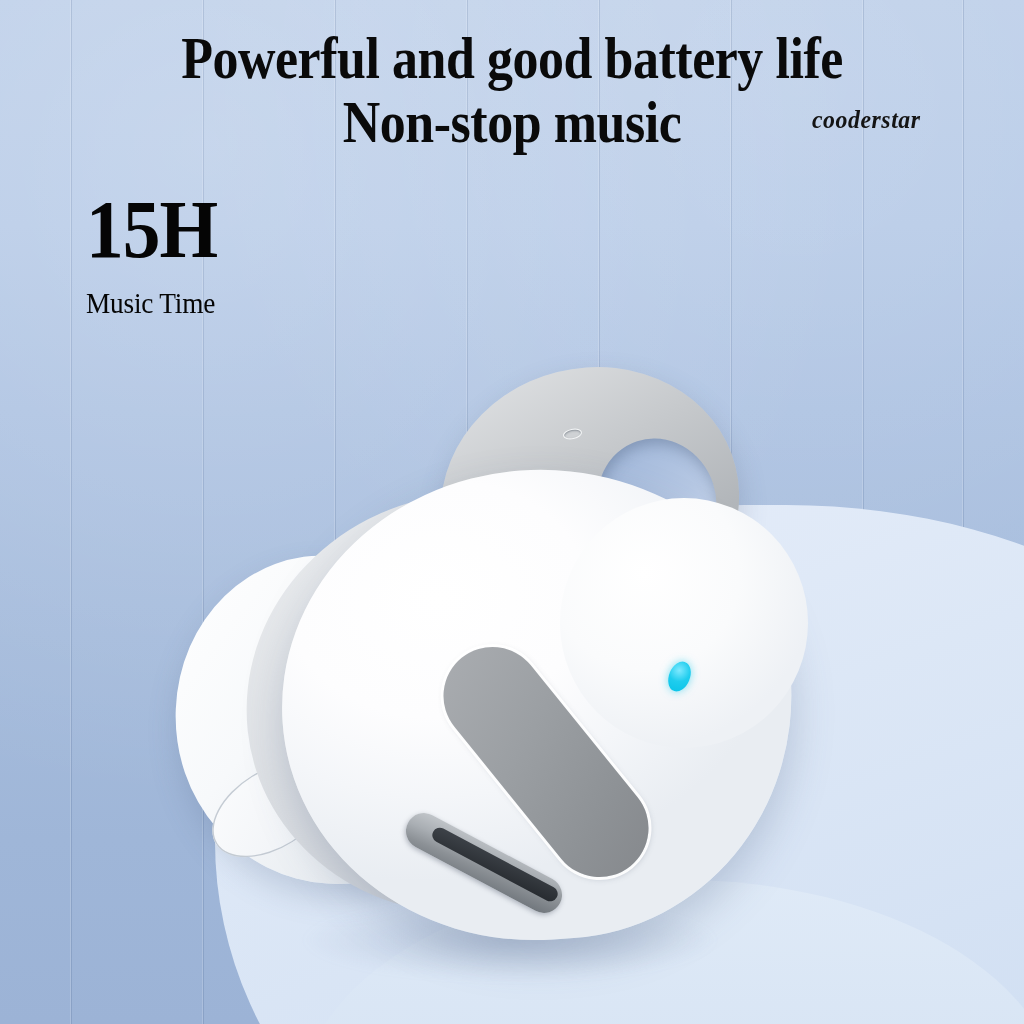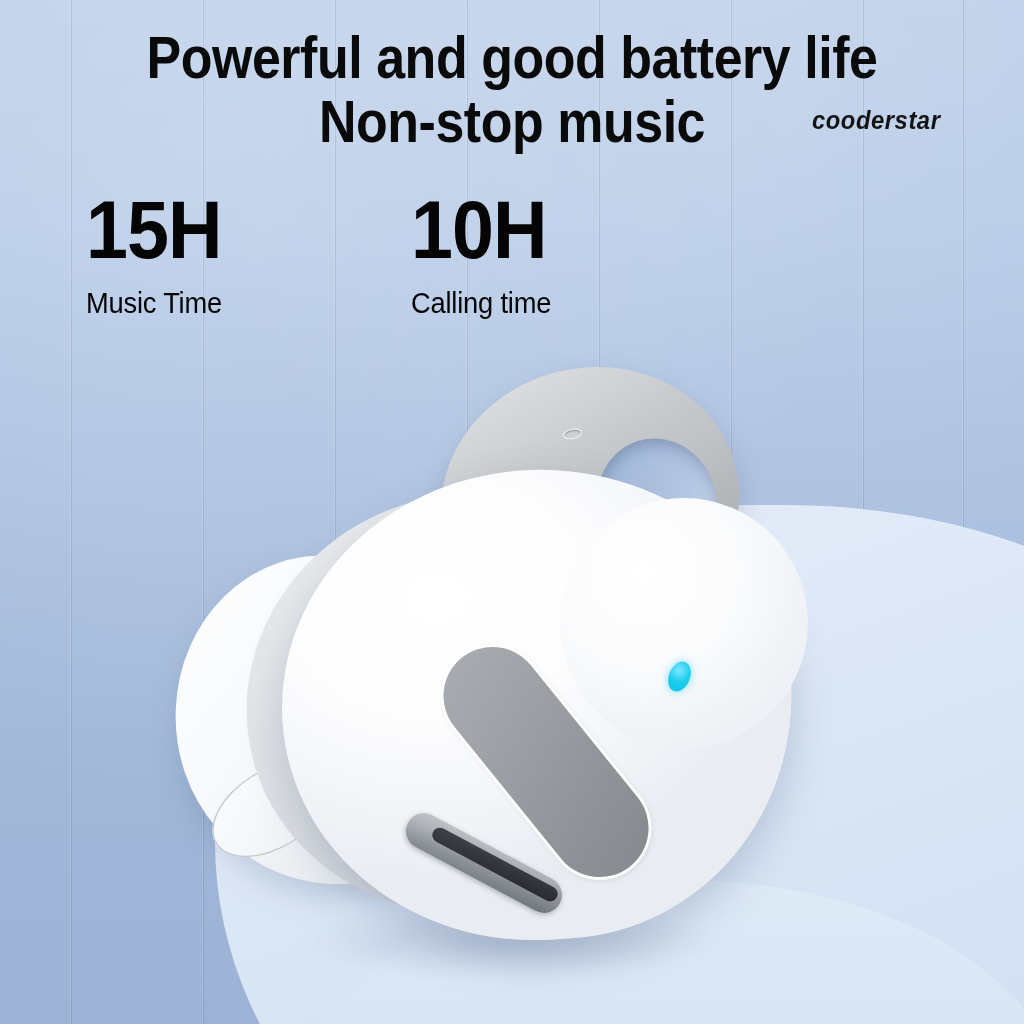--- a/index.html
+++ b/index.html
@@ -5,21 +5,21 @@
   html, body {
     margin: 0;
     padding: 0;
     background: #ffffff;
   }
   #stage {
     position: relative;
     width: 1024px;
     height: 1024px;
     overflow: hidden;
-    font-family: Liberation Sans, sans-serif;
+    font-family: Liberation Serif, serif;
     background: linear-gradient(180deg,
         #bdcfe9 0%,
         #b6cae7 22%,
         #aec3e2 40%,
         #a6bcdc 62%,
         #9fb6d8 82%,
         #9cb3d6 100%);
   }
 
   
@@ -317,24 +317,20 @@
 
   <div class="watermark">cooderstar</div>
 
   <div class="stats">
 
     <div class="stat stat-0">
       <div class="value">15H</div>
       <div class="label">Music Time</div>
     </div>
 
-    <div class="stat stat-1">
-      <div class="value">10H</div>
-      <div class="label">Calling time</div>
-    </div>
 
 
   </div>
 
   <div class="earbud">
     <div class="bud-shadow"></div>
     <div class="hook-outer"></div>
     <div class="hook-hole"></div>
     <div class="hook-cut"></div>
     <div class="mic-hole"></div>

